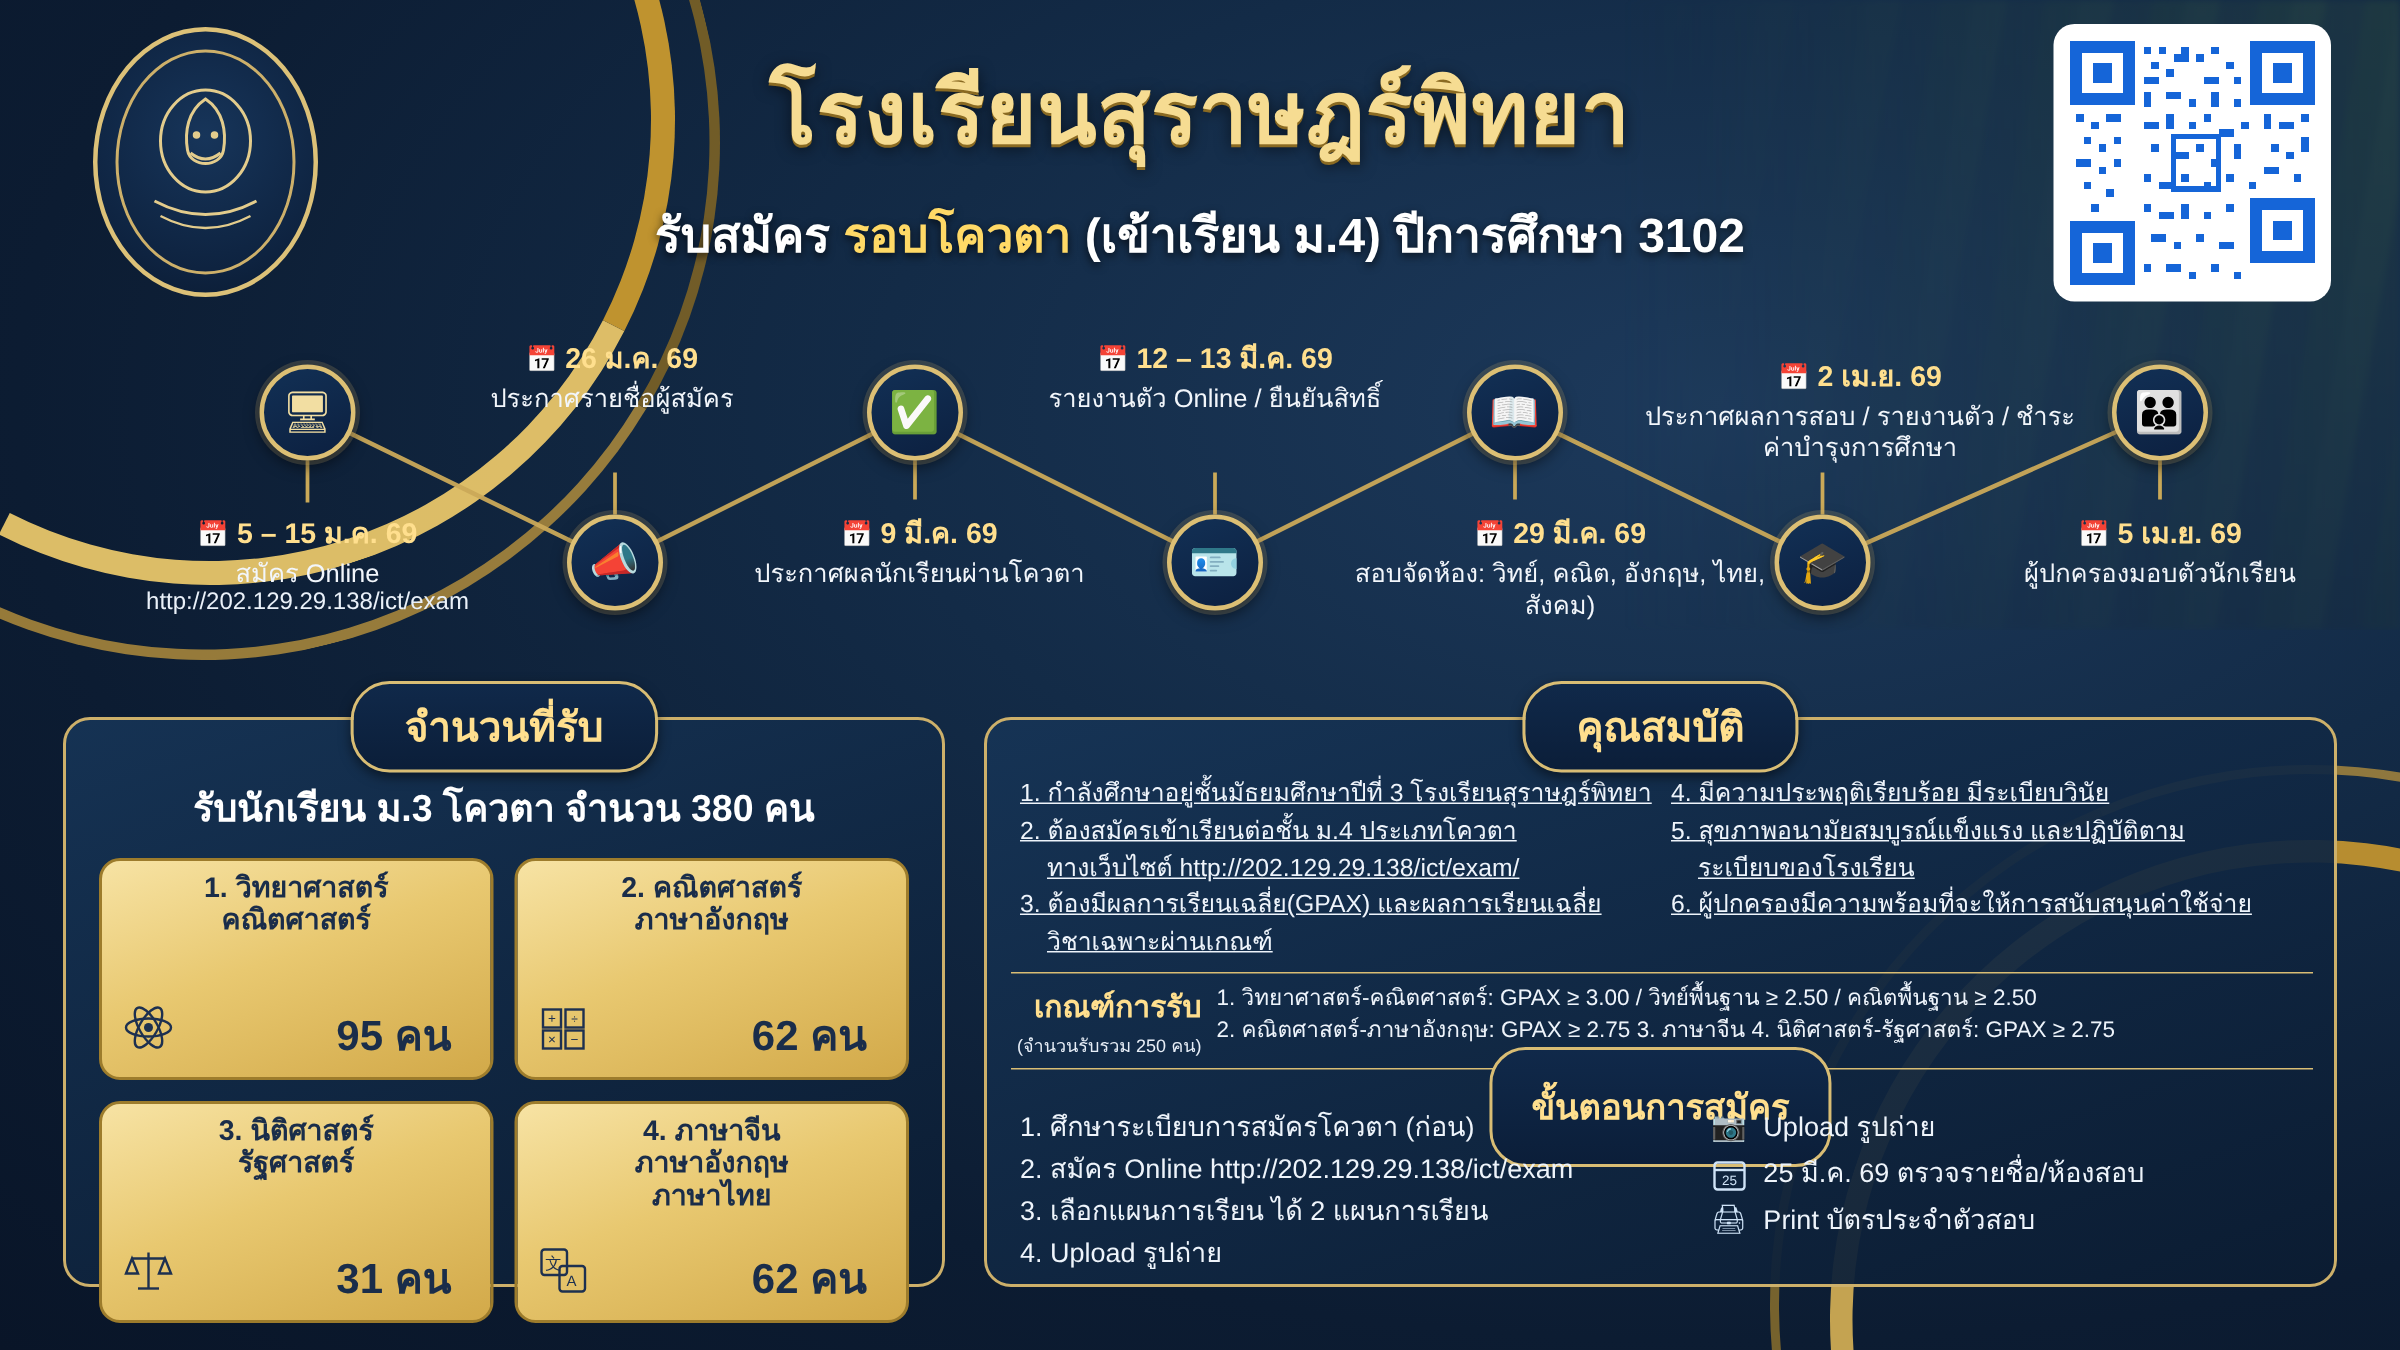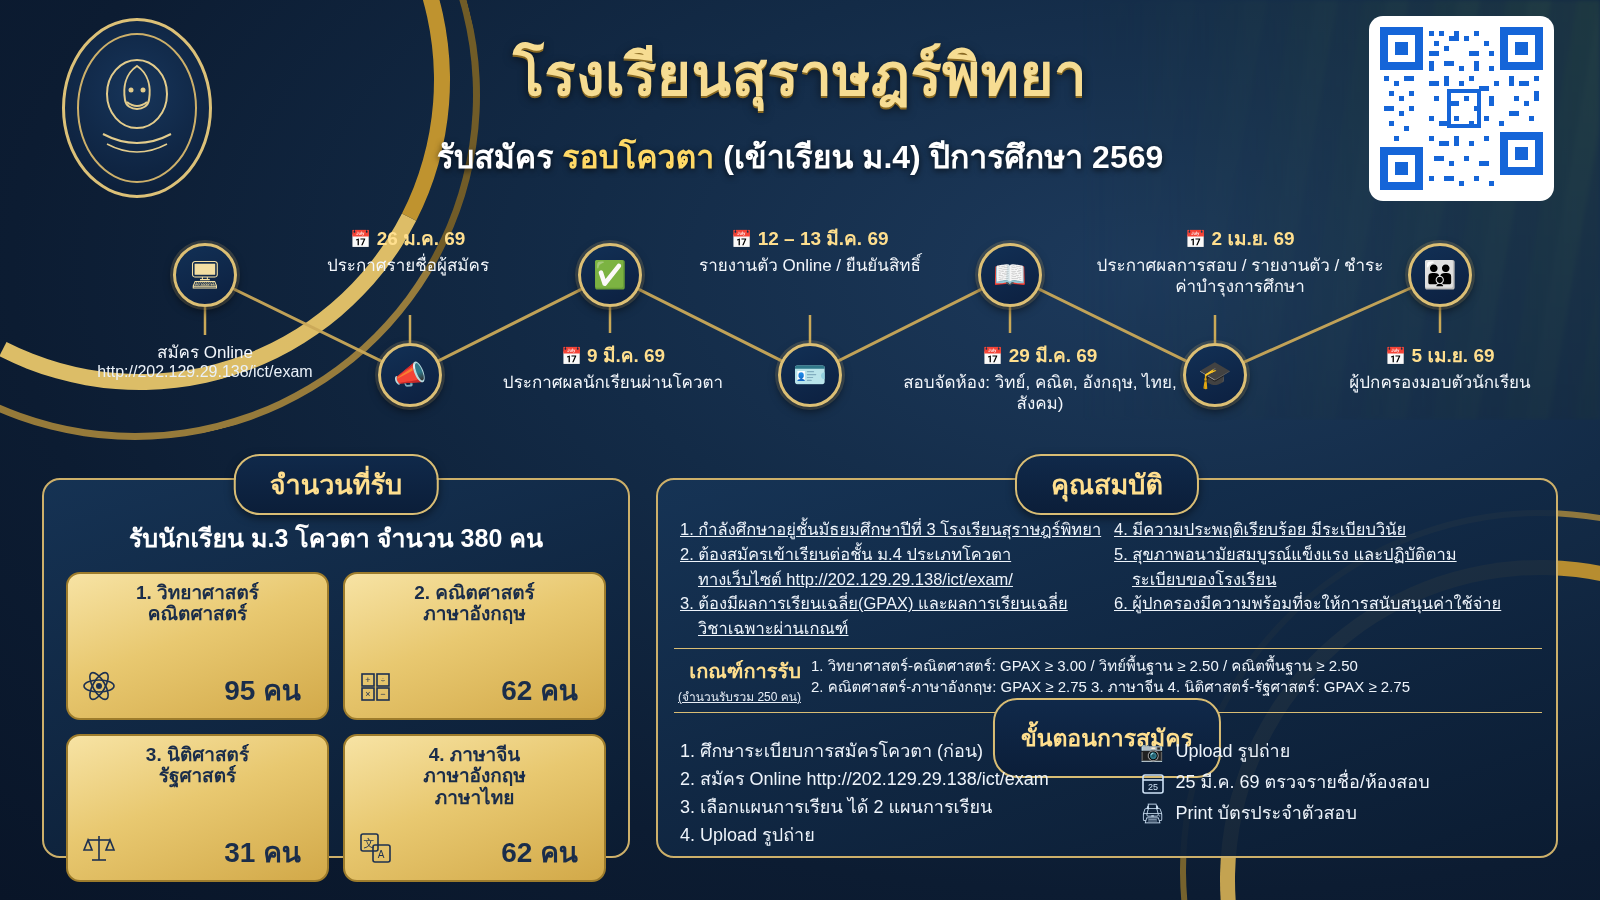--- a/index.html
+++ b/index.html
@@ -161,21 +161,21 @@
     padding: 38px 18px 0 22px; color: #eef4fb; font-size: 16.5px; line-height: 1.38;
   }
   .qual-cols ol { list-style: none; }
   .qual-cols li { margin-bottom: 2px; text-decoration: underline; }
   .qual-cols .sub { padding-left: 18px; display: block; }
   .crit {
     margin: 6px 14px 0 16px; border-top: 1px solid #d9bd74; border-bottom: 1px solid #d9bd74;
     display: flex; align-items: flex-start; gap: 10px; padding: 6px 4px;
   }
   .crit-title { color: #ffdf8e; font-size: 20px; font-weight: bold; white-space: nowrap; text-align:right; }
-  .crit-title small { display: block; color: #e7eef7; font-size: 12px; font-weight: normal; text-decoration: underline; }
+  .crit-title small { display: block; color: #e7eef7; font-size: 12px; font-weight: normal; }
   .crit-list { color: #eef4fb; font-size: 15px; line-height: 1.4; }
   .steps-ribbon {
     position: absolute; left: 50%; transform: translateX(-50%);
     top: 218px;
     background: linear-gradient(180deg, #10294a, #0b1e39);
     border: 2px solid #d9bd74; border-radius: 24px;
     padding: 20px 26px; color: #ffdf8e; font-size: 23px; font-weight: bold; white-space: nowrap;
   }
   .steps-wrap {
     position: absolute; top: 258px; left: 0; width: 100%;
@@ -209,21 +209,21 @@
       <path d="M38 54 q10 8 20 0" fill="none" stroke="#e3cc8c" stroke-width="2"></path>
       <path d="M14 86 q34 18 68 0" fill="none" stroke="#e3cc8c" stroke-width="2"></path>
       <path d="M18 96 q30 16 60 0" fill="none" stroke="#e3cc8c" stroke-width="1.5"></path>
     </svg>
   </div>
 </div>
 
 <div class="title-wrap">
   <div class="title-main">โรงเรียนสุราษฎร์พิทยา</div>
   <div class="title-sub">
-    <span>รับสมัคร </span><span class="hl">รอบโควตา</span><span> (เข้าเรียน ม.4) ปีการศึกษา 2569</span>
+    <span>รับสมัคร </span><span class="hl">รอบโควตา</span><span> (เข้าเรียน ม.4) ปีการศึกษา 3102</span>
   </div>
 </div>
 
 <div class="qr">
   <svg viewBox="0 0 33 33" shape-rendering="crispEdges">
     <rect width="33" height="33" fill="#fff"></rect>
     <g fill="#1565d8">
       <rect x="1" y="1" width="7" height="7" fill="none" stroke="#1565d8" stroke-width="1.6"></rect>
       <rect x="3.2" y="3.2" width="2.6" height="2.6"></rect>
       <rect x="25" y="1" width="7" height="7" fill="none" stroke="#1565d8" stroke-width="1.6"></rect>
@@ -314,20 +314,21 @@
     <line x1="810" y1="128" x2="810" y2="100" stroke="#caa958" stroke-width="2.5"></line>
     <line x1="1010" y1="92" x2="1010" y2="118" stroke="#caa958" stroke-width="2.5"></line>
     <line x1="1215" y1="128" x2="1215" y2="100" stroke="#caa958" stroke-width="2.5"></line>
     <line x1="1440" y1="92" x2="1440" y2="118" stroke="#caa958" stroke-width="2.5"></line>
   </svg>
 
   <div class="node" style="left:173px; top:28px;">
     <span>🖥</span>
   </div>
   <div class="tl-label" style="left:55px; top:125px;">
+    <div class="tl-date"><span class="cal">📅</span><span>5 – 15 ม.ค. 69</span></div>
     <div class="tl-desc">สมัคร Online</div>
     <div class="tl-link">http://202.129.29.138/ict/exam</div>
   </div>
 
   <div class="node" style="left:378px; top:128px;">
     <span>📣</span>
   </div>
   <div class="tl-label" style="left:258px; top:8px;">
     <div class="tl-date"><span class="cal">📅</span><span>26 ม.ค. 69</span></div>
     <div class="tl-desc">ประกาศรายชื่อผู้สมัคร</div>
@@ -353,21 +354,21 @@
     <span>📖</span>
   </div>
   <div class="tl-label" style="left:890px; top:125px;">
     <div class="tl-date"><span class="cal">📅</span><span>29 มี.ค. 69</span></div>
     <div class="tl-desc">สอบจัดห้อง: วิทย์, คณิต, อังกฤษ, ไทย, สังคม)</div>
   </div>
 
   <div class="node" style="left:1183px; top:128px;">
     <span>🎓</span>
   </div>
-  <div class="tl-label" style="left:1090px; top:8px;">
+  <div class="tl-label" style="left:1090px; top:20px;">
     <div class="tl-date"><span class="cal">📅</span><span>2 เม.ย. 69</span></div>
     <div class="tl-desc">ประกาศผลการสอบ / รายงานตัว / ชำระค่าบำรุงการศึกษา</div>
   </div>
 
   <div class="node" style="left:1408px; top:28px;">
     <span>👪</span>
   </div>
   <div class="tl-label" style="left:1290px; top:125px;">
     <div class="tl-date"><span class="cal">📅</span><span>5 เม.ย. 69</span></div>
     <div class="tl-desc">ผู้ปกครองมอบตัวนักเรียน</div>

